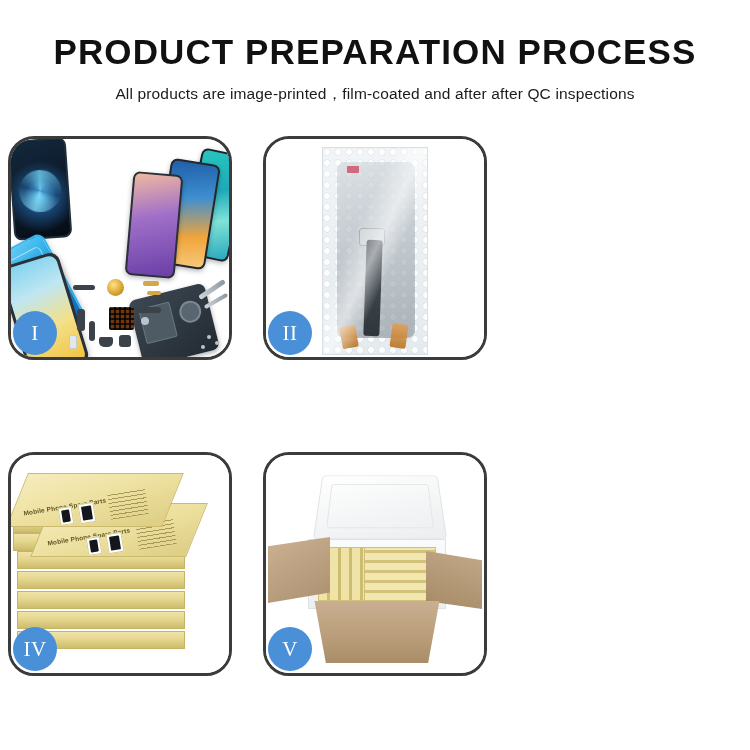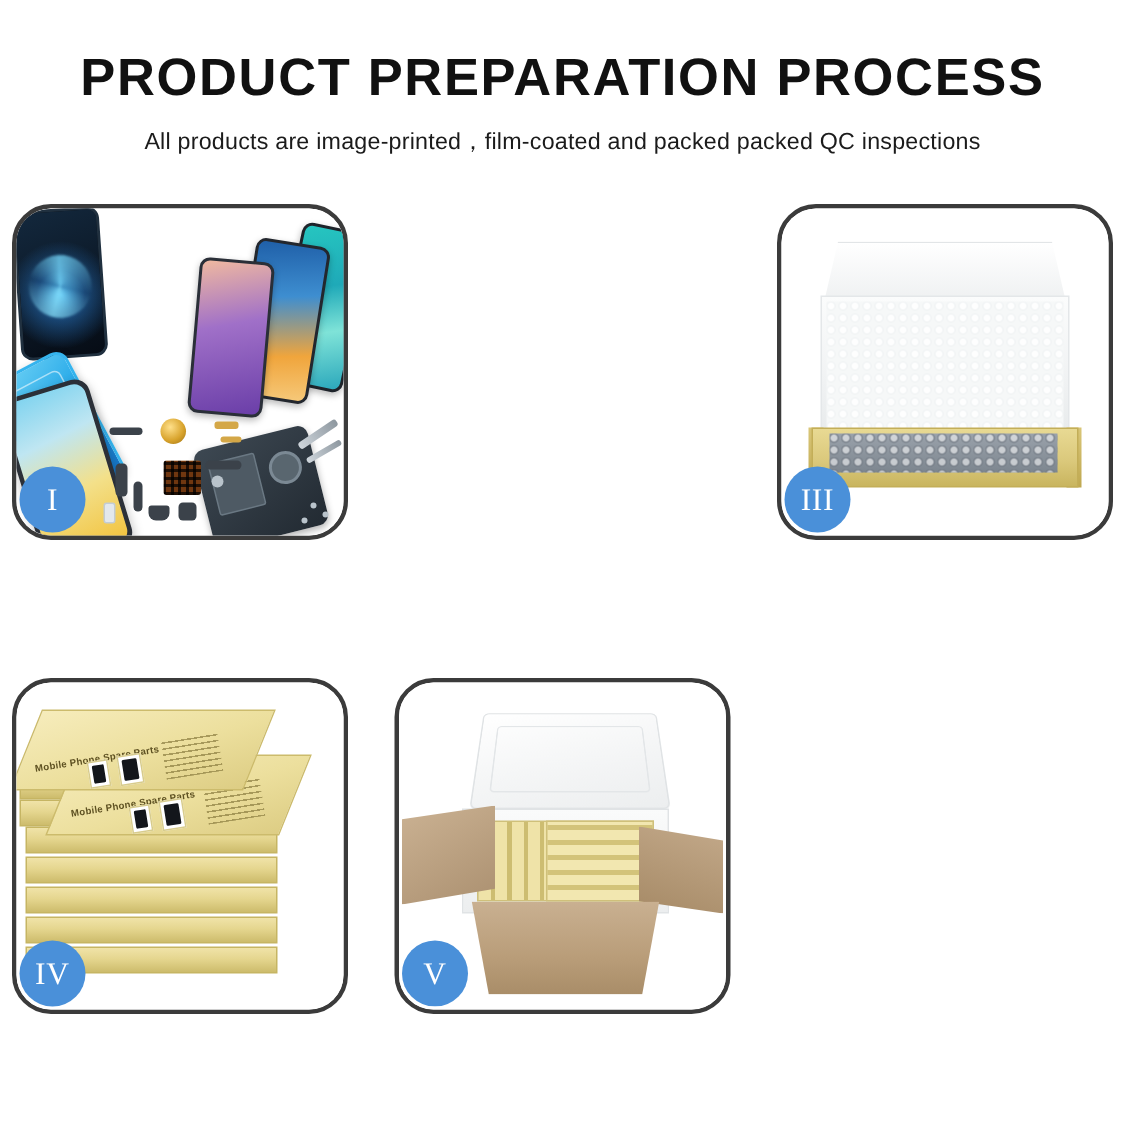--- a/index.html
+++ b/index.html
@@ -308,21 +308,21 @@
     background: linear-gradient(140deg, rgba(230,238,242,.85), rgba(255,255,255,.2));
     clip-path: polygon(18% 0,100% 26%,74% 100%,0 62%); }
 </style>
 </head>
 <body>
 
 <div class="page">
 
   <div class="header">
     <div class="title">PRODUCT PREPARATION PROCESS</div>
-    <div class="subtitle">All products are image-printed，film-coated and packed packed QC inspections</div>
+    <div class="subtitle">All products are image-printed，film-coated and after after QC inspections</div>
   </div>
 
   <div class="grid">
 
     <div class="panel p1">
       <div class="clip">
         <div class="scene">
           <div class="i-p3 ph">
               <div class="scr"></div>
             </div>
@@ -354,35 +354,37 @@
           <div class="pt tool" style="left:186px;top:148px;width:30px;height:5px;transform:rotate(-34deg);"></div>
           <div class="pt tool" style="left:192px;top:160px;width:26px;height:4px;transform:rotate(-30deg);"></div>
           <div class="pt lgt" style="left:196px;top:196px;width:4px;height:4px;border-radius:50%;"></div>
           <div class="pt lgt" style="left:204px;top:202px;width:4px;height:4px;border-radius:50%;"></div>
           <div class="pt lgt" style="left:190px;top:206px;width:4px;height:4px;border-radius:50%;"></div>
         </div>
       </div>
       <div class="badge">I</div>
     </div>
 
-
-    <div class="panel p3">
+    <div class="panel p2">
       <div class="clip">
         <div class="scene">
-          <div class="b3-lid"></div>
-          <div class="b3-inner"></div>
-          <div class="b3-foam"></div>
-          <div class="b3-lip-l"></div>
-          <div class="b3-lip-r"></div>
-          <div class="b3-tray"></div>
-          <div class="b3-bubble"></div>
+          <div class="bw-bag">
+            <div class="bw-screen"></div>
+            <div class="bw-conn"></div>
+            <div class="bw-cable"></div>
+            <div class="bw-tab-l"></div>
+            <div class="bw-tab-r"></div>
+            <div class="bw-dot"></div>
+            <div class="bw-gloss"></div>
+          </div>
         </div>
       </div>
-      <div class="badge">III</div>
+      <div class="badge">II</div>
     </div>
+
 
     <div class="panel p4">
       <div class="clip">
         <div class="scene">
           <div class="st-box" style="left:6px;top:176px;"></div>
           <div class="st-box" style="left:6px;top:156px;"></div>
           <div class="st-box" style="left:6px;top:136px;"></div>
           <div class="st-box" style="left:6px;top:116px;"></div>
           <div class="st-box" style="left:6px;top:96px;"></div>
           <div class="st-box" style="left:2px;top:78px;width:120px;"></div>

